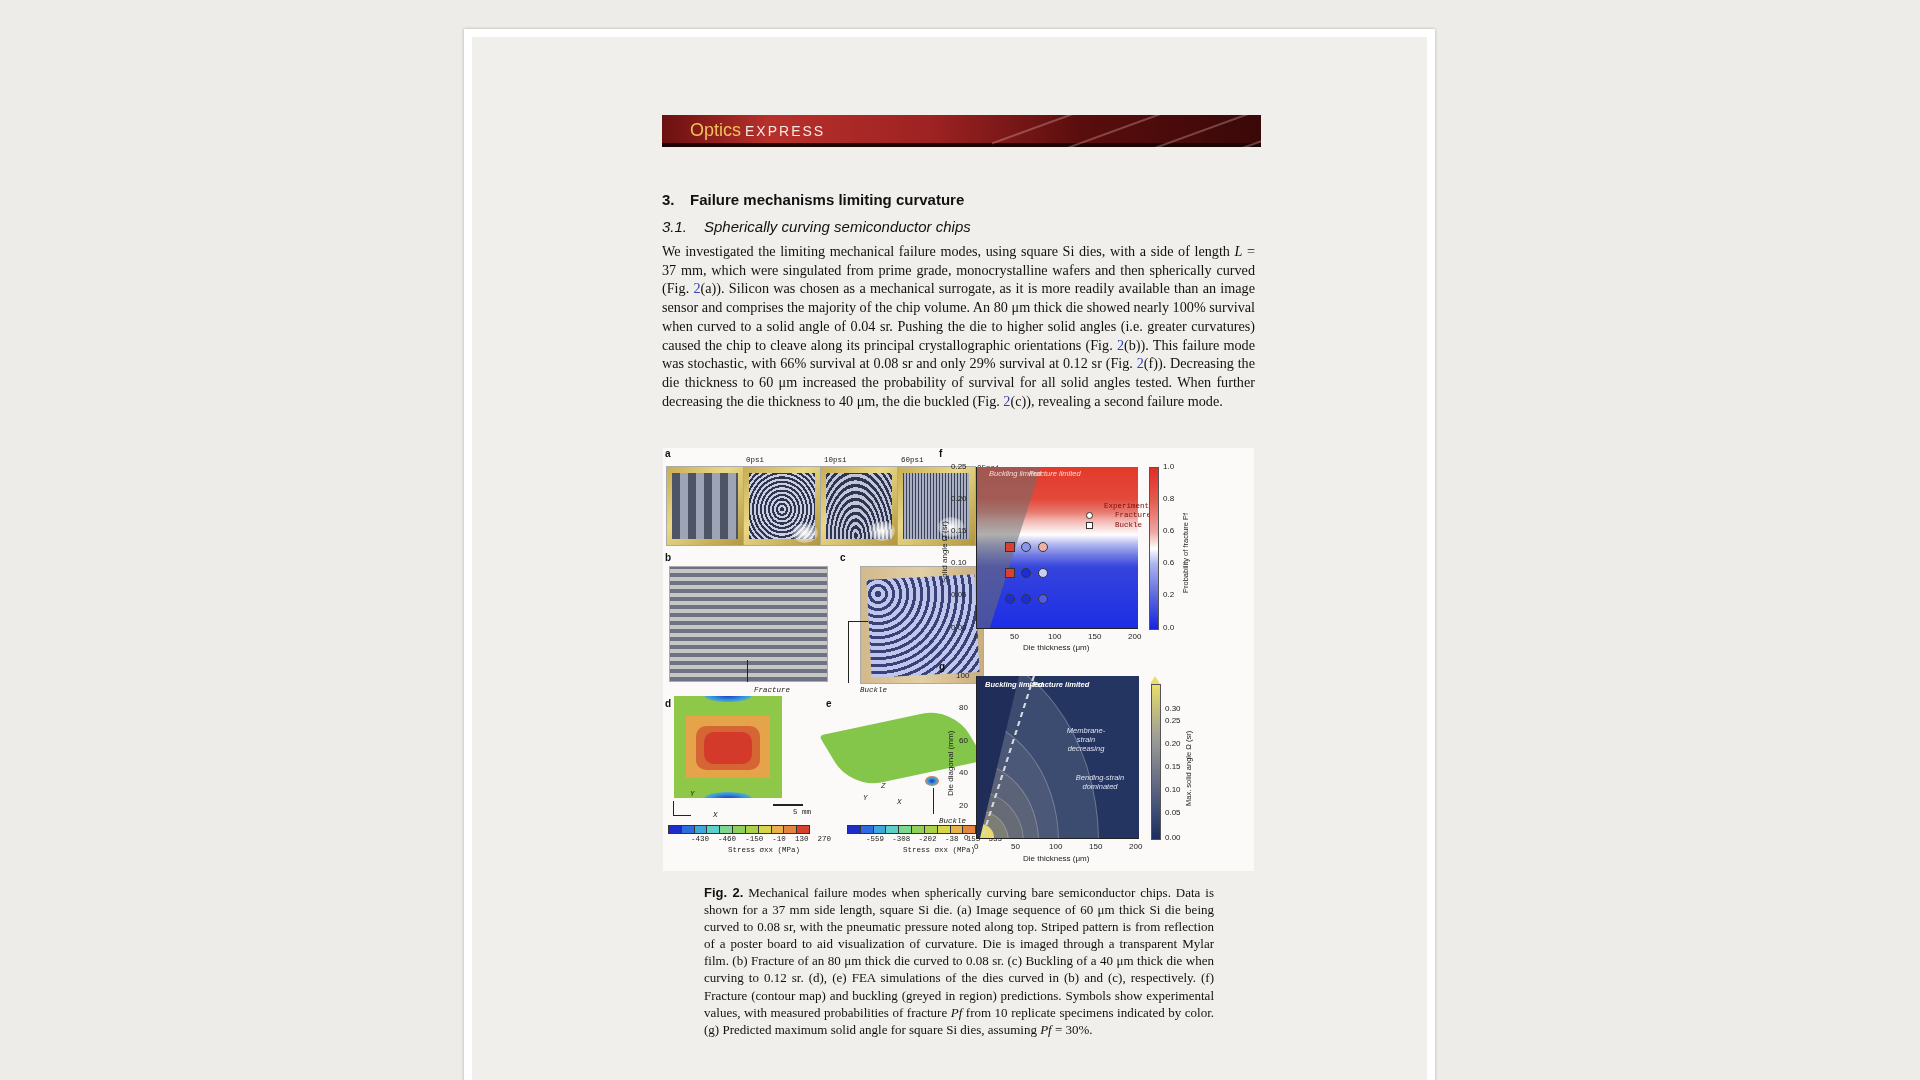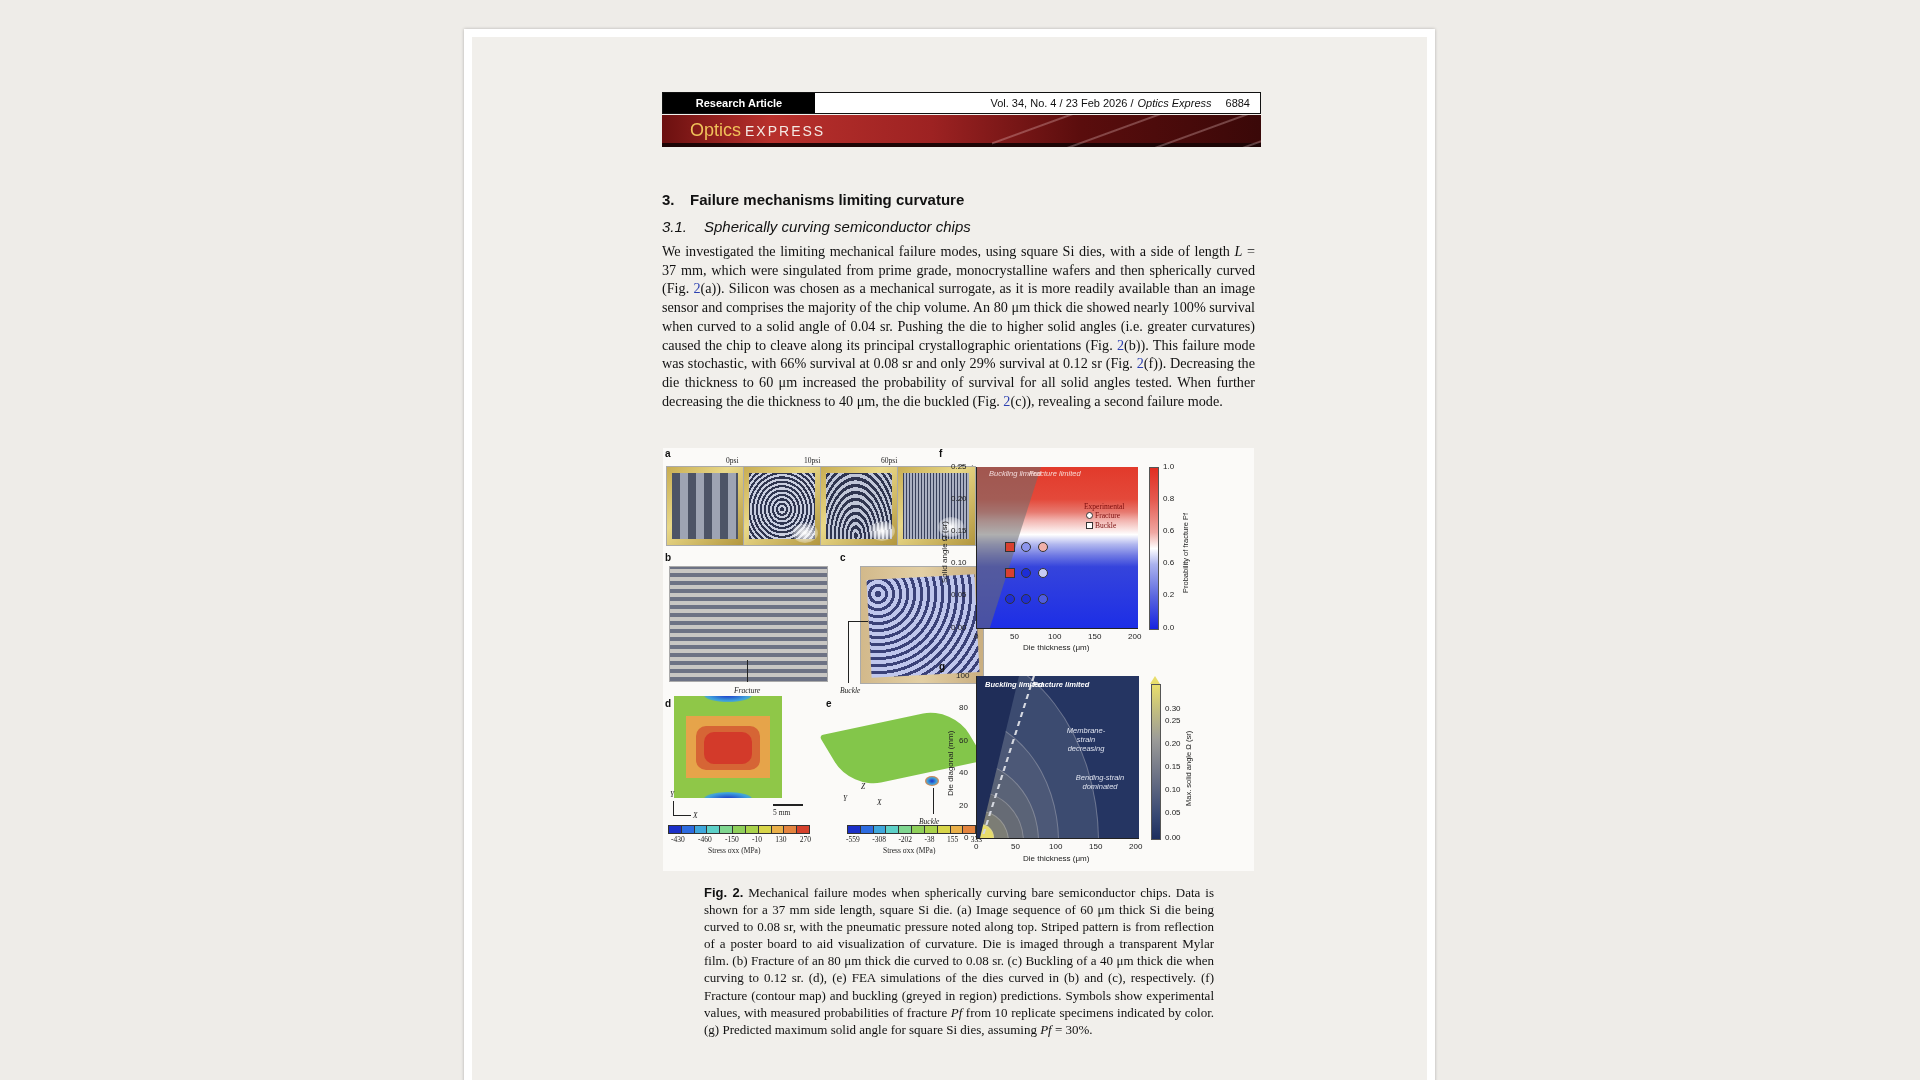--- a/index.html
+++ b/index.html
@@ -41,21 +41,21 @@
   .sec-h { position:absolute; left:190px; top:154px; font-family:"Liberation Sans",sans-serif; font-weight:bold; font-size:15px; color:#111; }
   .sec-h .num { display:inline-block; width:28px; }
   .subsec-h { position:absolute; left:190px; top:181px; font-family:"Liberation Sans",sans-serif; font-style:italic; font-size:15px; color:#111; }
   .subsec-h .num { display:inline-block; width:42px; }
   .body-text { position:absolute; left:190px; top:205px; width:593px; font-size:14.2px; line-height:18.7px; color:#111; text-align:justify; }
   .ref { color:#2b3fb0; }
 
   
   .figure { position:absolute; left:191px; top:411px; width:591px; height:423px; background:#fbfaf8; }
   .plabel { position:absolute; font-family:"Liberation Sans",sans-serif; font-weight:bold; font-size:10px; color:#111; }
-  .small { position:absolute; font-family:Liberation Serif, serif; font-size:7.5px; color:#222; }
+  .small { position:absolute; font-family:Liberation Mono, monospace; font-size:7.5px; color:#222;margin-left:20px; }
   .ital { font-style:italic; }
   .photo { position:absolute; border:1px solid #aaa; overflow:hidden; }
   .gold { background:linear-gradient(135deg,#c8ad52,#e9d888 40%,#b2963e 100%); }
   .stripe-v { position:absolute; left:5px; top:6px; right:6px; bottom:6px;
     background:repeating-linear-gradient(90deg,#4d5466 0 8px,#9ea4b3 8px 16px); }
   .stripe-r { position:absolute; left:5px; top:6px; right:6px; bottom:6px;
     background:repeating-radial-gradient(ellipse at 50% 55%,#2f3550 0 2px,#c9cee0 2px 4px); }
   .stripe-r2 { position:absolute; left:5px; top:6px; right:6px; bottom:6px;
     background:repeating-radial-gradient(ellipse at 45% 95%,#2f3550 0 2px,#c0c6d8 2px 4px); }
   .stripe-fine { position:absolute; left:5px; top:6px; right:6px; bottom:6px;
@@ -101,28 +101,20 @@
 
   .caption { position:absolute; left:232px; top:847px; width:510px; font-size:13px; line-height:17.1px; color:#111; text-align:justify; }
   .caption .fig { font-family:"Liberation Sans",sans-serif; font-weight:bold; font-size:13px; }
 </style>
 </head>
 <body>
 
 <div class="page">
  <div class="page-inner">
 
-  <div class="hdr">
-    <div class="hdr-left">Research Article</div>
-    <div class="hdr-right">
-      <span>Vol. 34, No. 4 / 23 Feb 2026 /</span>
-      <i>Optics Express</i>
-      <span class="pg">6884</span>
-    </div>
-  </div>
 
   <div class="banner">
     <div class="logo">
       <span class="optics">Optics</span><span class="express">EXPRESS</span>
     </div>
   </div>
 
   <div class="sec-h">
     <span class="num">3.</span><span>Failure mechanisms limiting curvature</span>
   </div>

